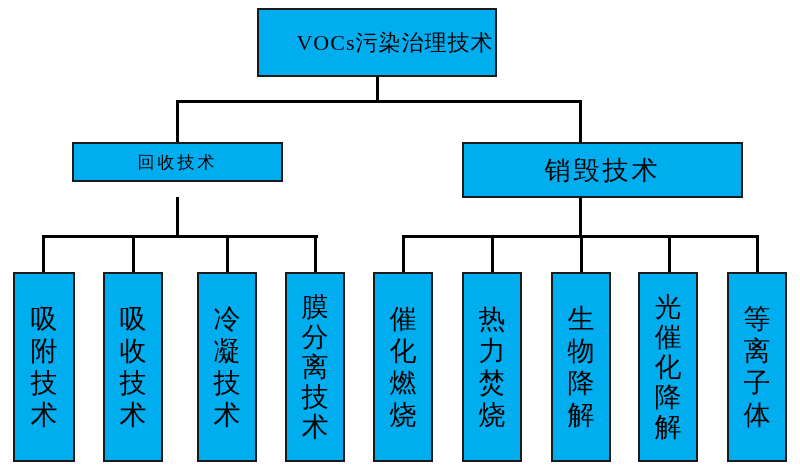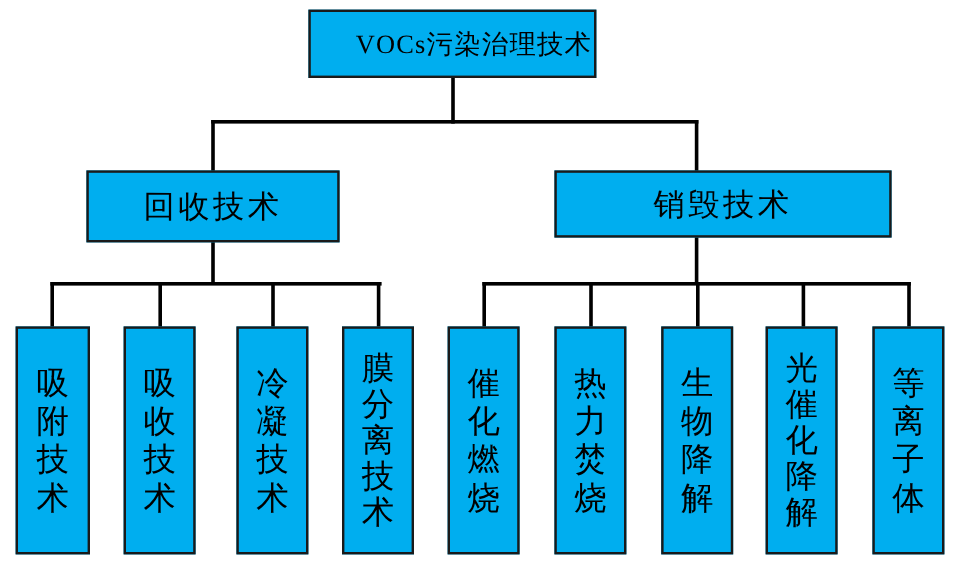--- a/index.html
+++ b/index.html
@@ -12,22 +12,22 @@
   .canvas{position:relative;width:800px;height:475px;}
   .node{
     position:absolute;
     background:var(--fill,#00AEEF);
     border:2px solid var(--border,#1a1a1a);
     box-sizing:border-box;
     display:flex;align-items:center;justify-content:center;
     color:var(--text,#000);
   }
   .hlabel{white-space:nowrap;}
-  .root-node{left:257px;top:8px;width:240px;height:57px;font-size:22px;letter-spacing:1px;padding-left:36px;}
-  .branch-left{left:72px;top:142px;width:211px;height:60px;font-size:26px;letter-spacing:3px;}
+  .root-node{left:257px;top:8px;width:240px;height:69px;font-size:22px;letter-spacing:1px;padding-left:36px;}
+  .branch-left{left:72px;top:142px;width:211px;height:40px;font-size:17px;letter-spacing:3px;}
   .branch-right{left:462px;top:142px;width:281px;height:56px;font-size:26px;letter-spacing:3px;}
   .leaf{top:272px;width:60px;height:190px;font-size:27px;}
   .leaf-1{left:13px;width:62px;}
   .leaf-2{left:103px;}
   .leaf-3{left:197px;}
   .leaf-4{left:285px;}
   .leaf-5{left:373px;}
   .leaf-6{left:462px;}
   .leaf-7{left:551px;}
   .leaf-8{left:638px;}

